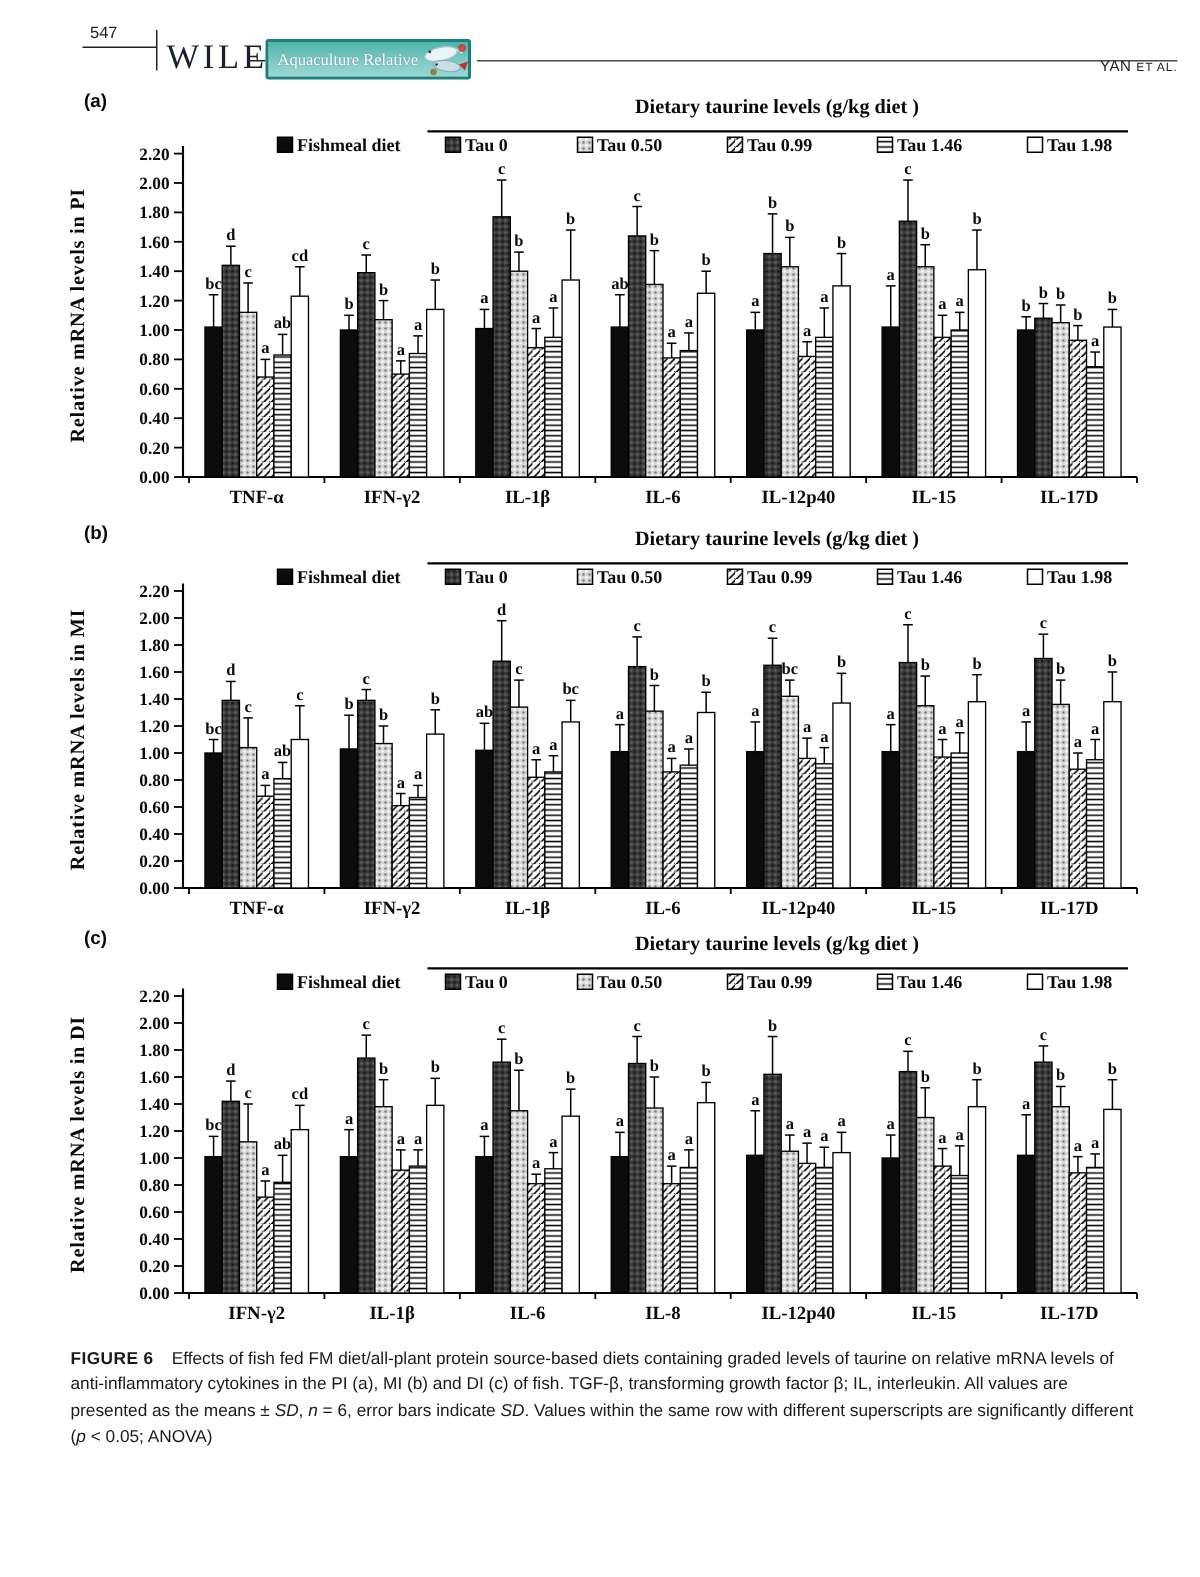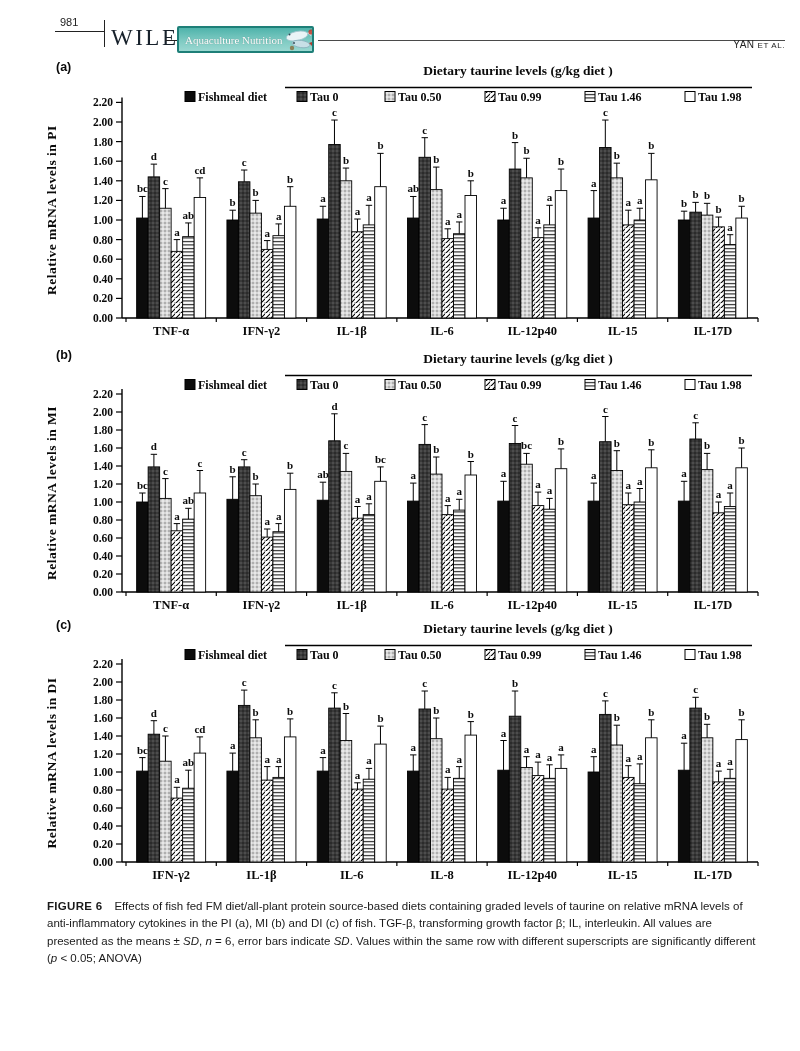--- a/index.html
+++ b/index.html
@@ -37,27 +37,27 @@
 
   
   .caption{position:absolute;left:47px;top:898px;width:712px;
            font-size:11.5px;line-height:1.5;color:#1a1a1a;}
   .cap-label{font-weight:bold;letter-spacing:.3px;margin-right:12px;text-align:right;}
   .caption i{font-style:italic;}
 </style>
 </head>
 <body>
 
-<div class="pagenum">981</div>
+<div class="pagenum">547</div>
 <div class="pagenum-rule"></div>
 <div class="vert-rule"></div>
 <div class="wiley">WILEY</div>
 <div class="dash1"></div>
 <div class="badge">
-  <span class="badge-text">Aquaculture Nutrition</span>
+  <span class="badge-text">Aquaculture Relative</span>
   <svg width="34" height="23" viewBox="0 0 34 23">
     <ellipse cx="15" cy="8" rx="11" ry="4.5" fill="#e9f4f6" stroke="#9fc4cc" stroke-width="0.8" transform="rotate(-12 15 8)"></ellipse>
     <path d="M25 5 L31 2 L29 8 Z" fill="#d6e9ee"></path>
     <circle cx="7.5" cy="6.5" r="1" fill="#2b4a55"></circle>
     <ellipse cx="19" cy="16" rx="9" ry="3.6" fill="#c8dfe6" stroke="#88b0ba" stroke-width="0.8" transform="rotate(8 19 16)"></ellipse>
     <path d="M27 15 L33 13 L31 19 Z" fill="#b23a2e"></path>
     <circle cx="12" cy="15" r="0.9" fill="#27424c"></circle>
     <circle cx="29" cy="4" r="2.6" fill="#c0392b" opacity="0.85"></circle>
     <circle cx="10" cy="20" r="2.2" fill="#8a6d3b" opacity="0.8"></circle>
   </svg>

